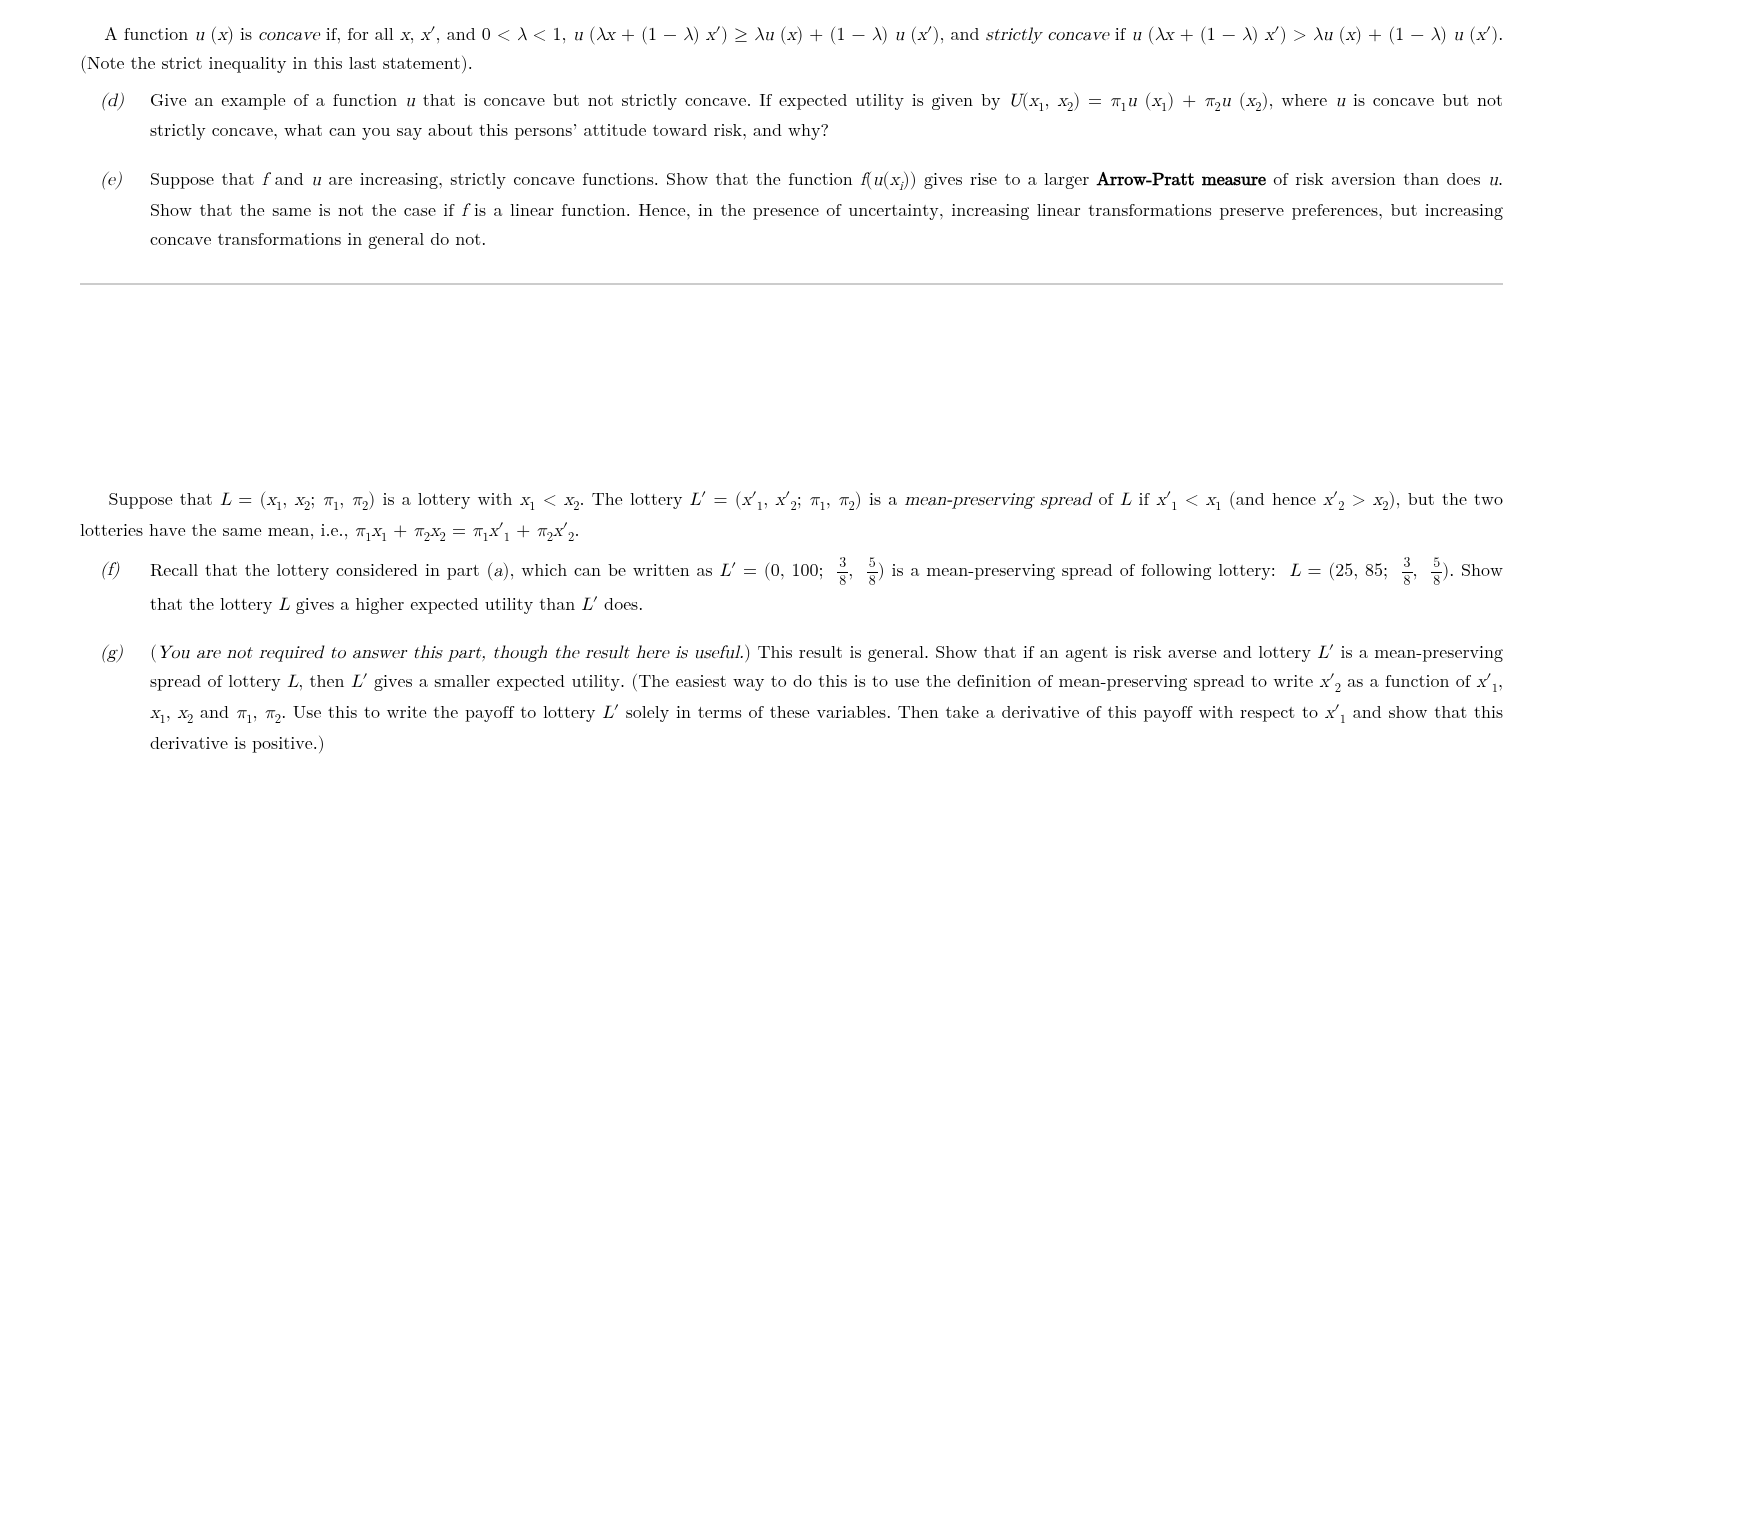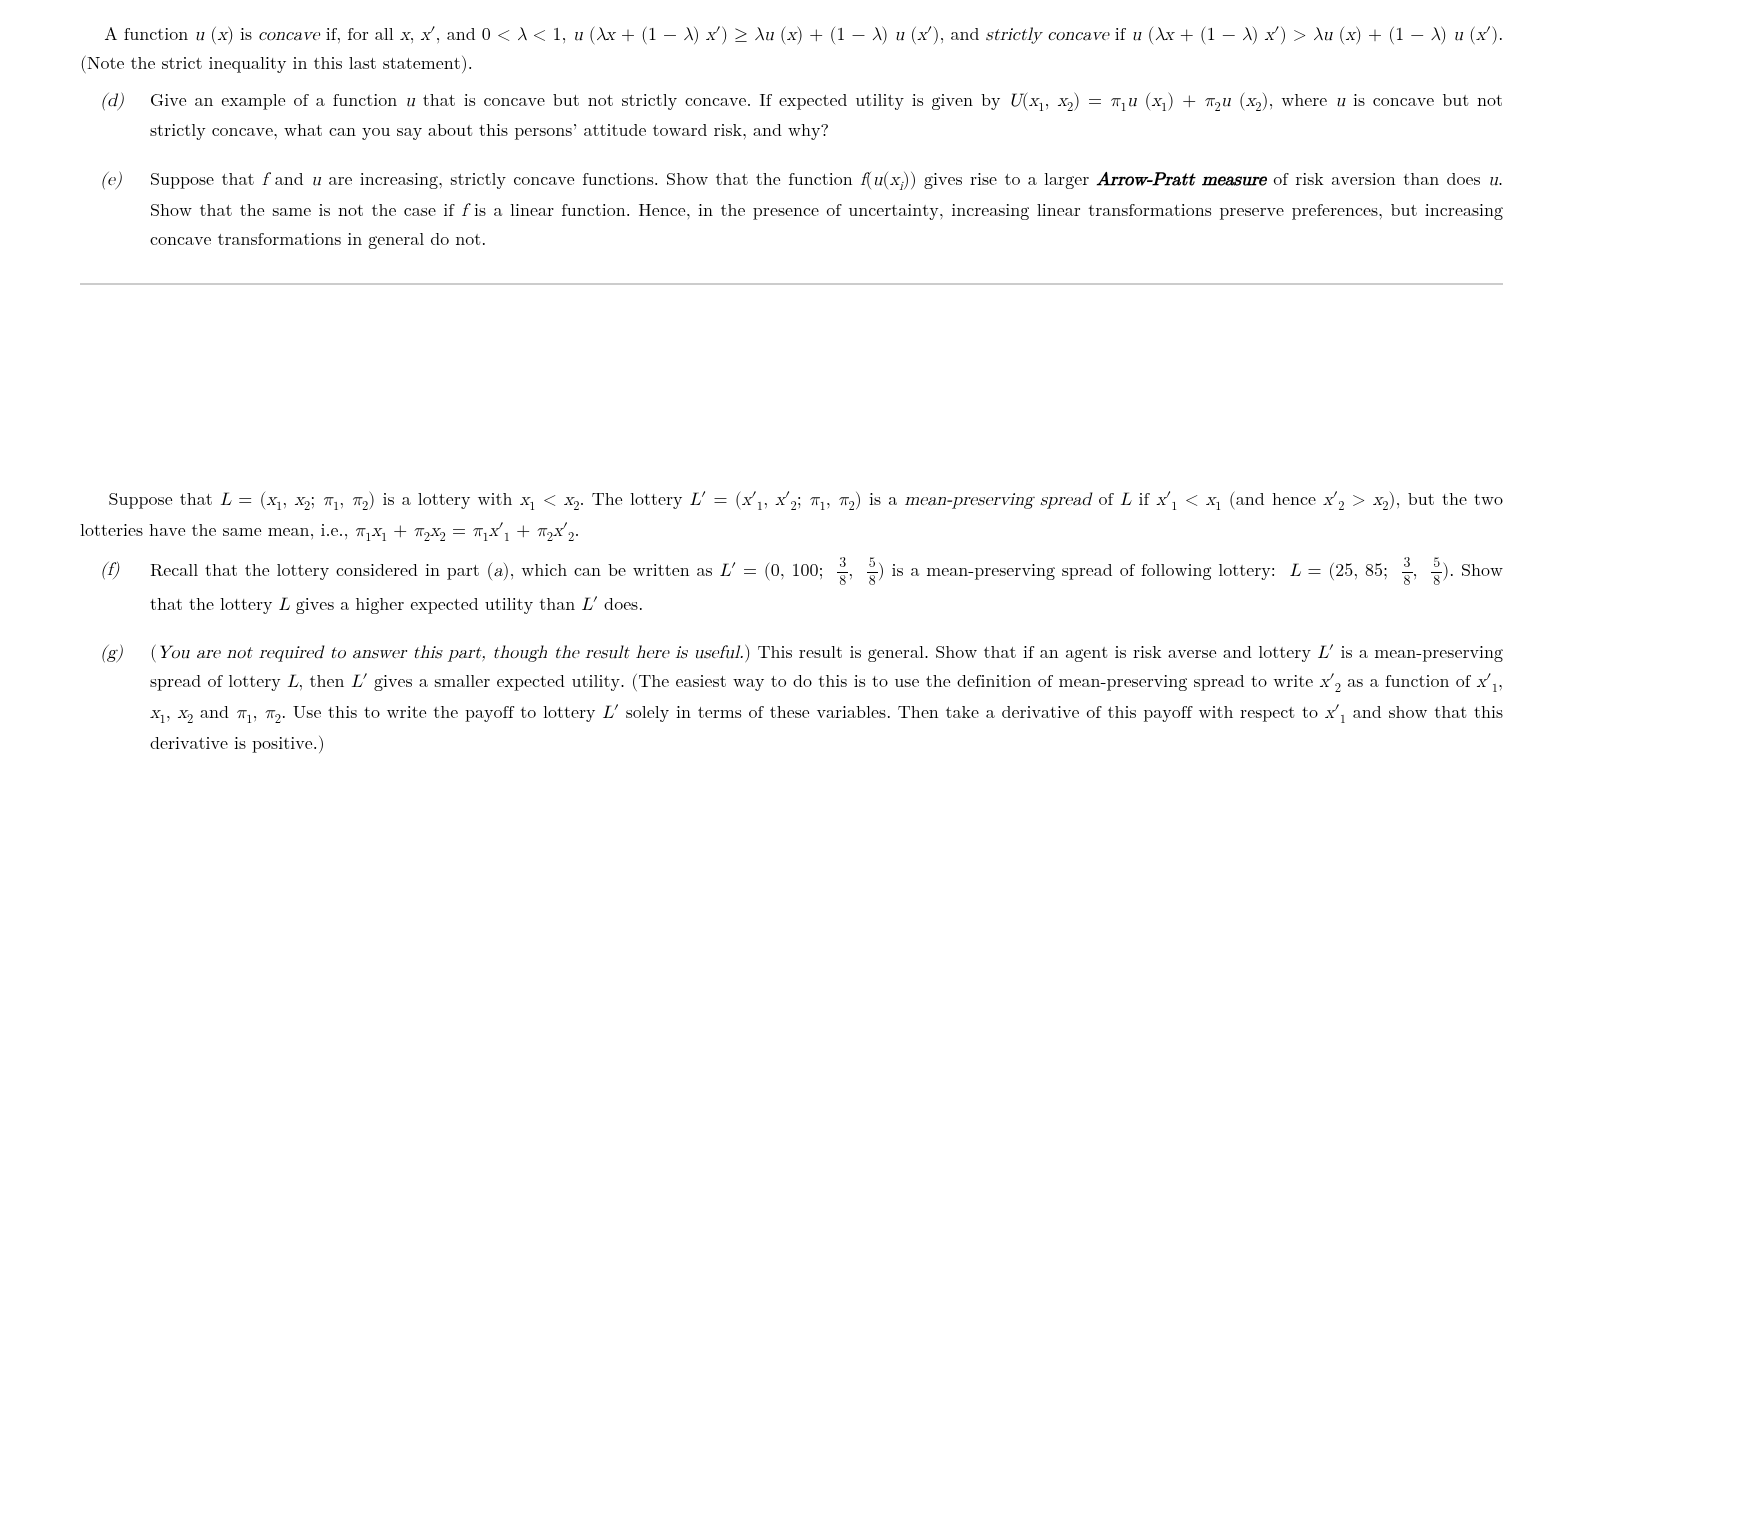--- a/index.html
+++ b/index.html
@@ -47,21 +47,20 @@
       flex: 1;
       text-align: justify;
     }
 
     em {
       font-style: italic;
     }
 
     strong {
       font-weight: bold;
-      font-style: italic;
     }
 
     .divider {
       width: 100%;
       height: 2px;
       background: #cccccc;
       margin: 30px 0 200px 0;
     }
 
     .fraction {

